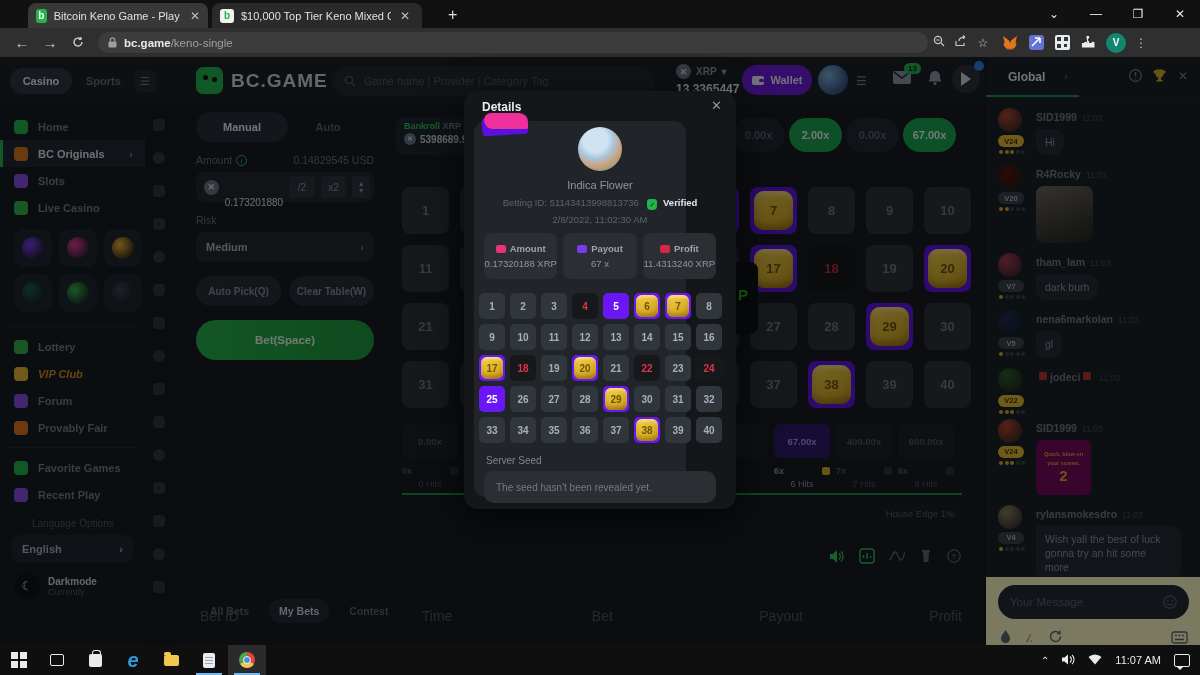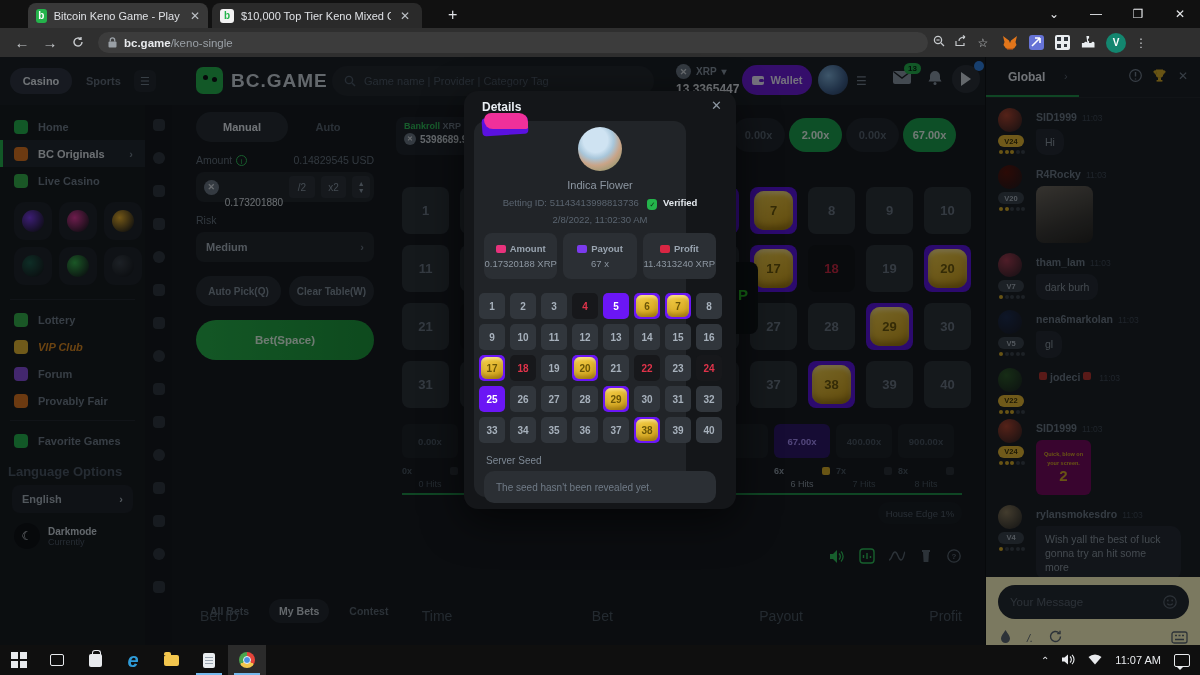--- a/index.html
+++ b/index.html
@@ -59,21 +59,21 @@
   .sb-item { position:relative; height:27px; display:flex; align-items:center; padding-left:14px; gap:10px; color:#727e8a; font-size:11px; font-weight:bold; }
   .sb-ic { width:14px; height:14px; border-radius:4px; flex:0 0 14px; }
   .sb-item.active { background:#21262c; border-left:3px solid #24b34b; padding-left:11px; color:#dfe5ea; }
   .sb-item.active .chev { position:absolute; right:12px; color:#737f8c; }
   .sb-green { color:#2fbf57; font-style:italic; }
   .sb-orange { color:#e08a1e; font-style:italic; }
   #promo-grid { display:grid; grid-template-columns:repeat(3,38px); gap:7px; padding:8px 0 8px 14px; }
   .promo { width:38px; height:38px; border-radius:11px; background:#1e2228; position:relative; }
   .promo i { position:absolute; inset:8px; border-radius:50%; }
   .sb-divider { height:1px; background:#23262c; margin:6px 10px; }
-  #lang-label { color:#4d5864; font-size:13px; padding:10px 0 6px 8px;font-weight:bold; }
+  #lang-label { color:#4d5864; font-size:10px; padding:10px 0 6px 32px; }
   #lang-select { margin:0 12px; height:28px; border-radius:8px; background:#1e2228; color:#a9b3bd; font-size:11px; font-weight:bold; display:flex; align-items:center; justify-content:space-between; padding:0 10px; }
   #darkmode { display:flex; align-items:center; gap:8px; padding:10px 0 0 14px; }
   #moon { width:26px; height:26px; border-radius:50%; background:#0d0f12; color:#e8edf2; font-size:12px; text-align:center; line-height:26px; }
   #darkmode .t1 { color:#cdd5dc; font-size:10px; font-weight:bold; }
   #darkmode .t2 { color:#4d5864; font-size:9px; }
   #railbar { position:absolute; left:145px; top:48px; width:27px; height:540px; background:#131519; display:flex; flex-direction:column; align-items:center; padding-top:14px; gap:21px; }
   .rail-ic { width:12px; height:12px; border-radius:4px; background:#3a4149; opacity:.75; }
 
   
   #bankroll { position:absolute; left:396px; top:60px; width:86px; height:38px; border-radius:8px; background:#1f2329; padding:4px 8px; }
@@ -365,20 +365,24 @@
           <div class="sb-item">
             <span class="sb-ic" style="background: rgb(36, 179, 75);"></span>
             <span>Home</span>
           </div>
           <div class="sb-item active">
             <span class="sb-ic" style="background: rgb(224, 118, 30);"></span>
             <span>BC Originals</span>
             <span class="chev">›</span>
           </div>
           <div class="sb-item">
+            <span class="sb-ic" style="background: rgb(138, 79, 224);"></span>
+            <span>Slots</span>
+          </div>
+          <div class="sb-item">
             <span class="sb-ic" style="background: rgb(53, 178, 74);"></span>
             <span>Live Casino</span>
           </div>
         </div>
       <div id="promo-grid">
           <div class="promo">
             <i style="background: radial-gradient(circle at 35% 35%, rgb(124, 58, 237), rgb(20, 22, 26) 90%);"></i>
           </div>
           <div class="promo">
             <i style="background: radial-gradient(circle at 35% 35%, rgb(227, 57, 155), rgb(20, 22, 26) 90%);"></i>
@@ -413,20 +417,24 @@
           <div class="sb-item">
             <span class="sb-ic" style="background: rgb(224, 118, 30);"></span>
             <span>Provably Fair</span>
           </div>
         </div>
       <div class="sb-divider"></div>
       <div id="sb-low">
           <div class="sb-item">
             <span class="sb-ic" style="background: rgb(36, 179, 75);"></span>
             <span>Favorite Games</span>
+          </div>
+          <div class="sb-item">
+            <span class="sb-ic" style="background: rgb(138, 79, 224);"></span>
+            <span>Recent Play</span>
           </div>
         </div>
       <div id="lang-label">Language Options</div>
       <div id="lang-select">
         <span>English</span>
         <span>›</span>
       </div>
       <div id="darkmode">
         <div id="moon">☾</div>
         <div>

